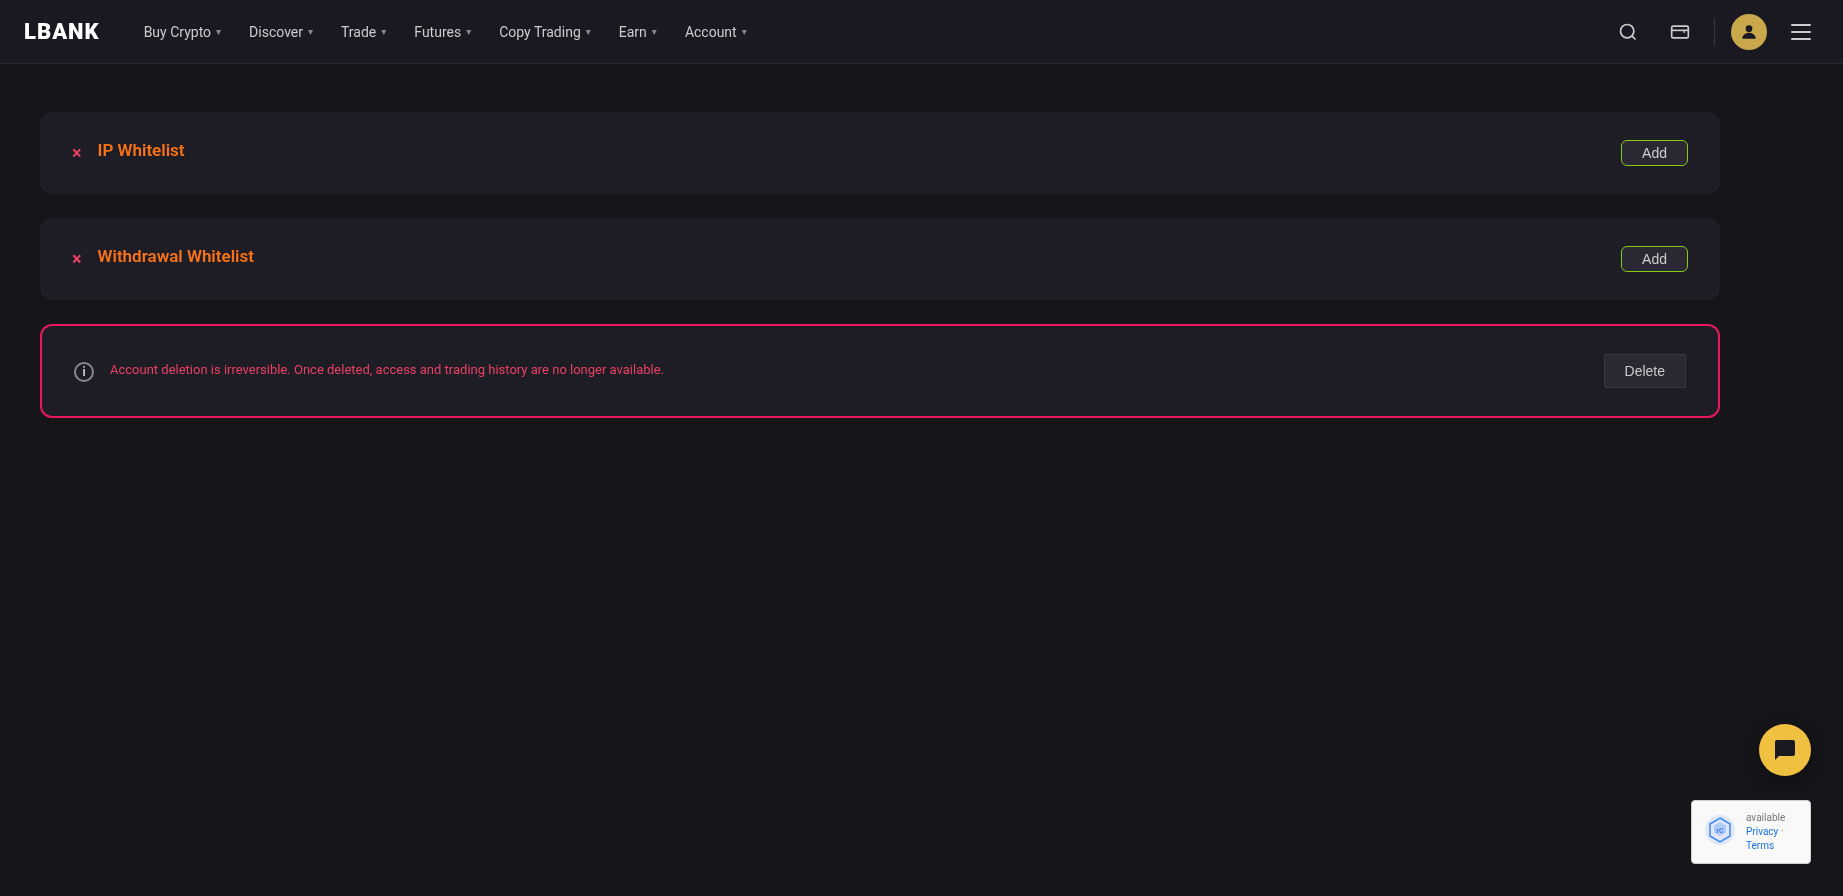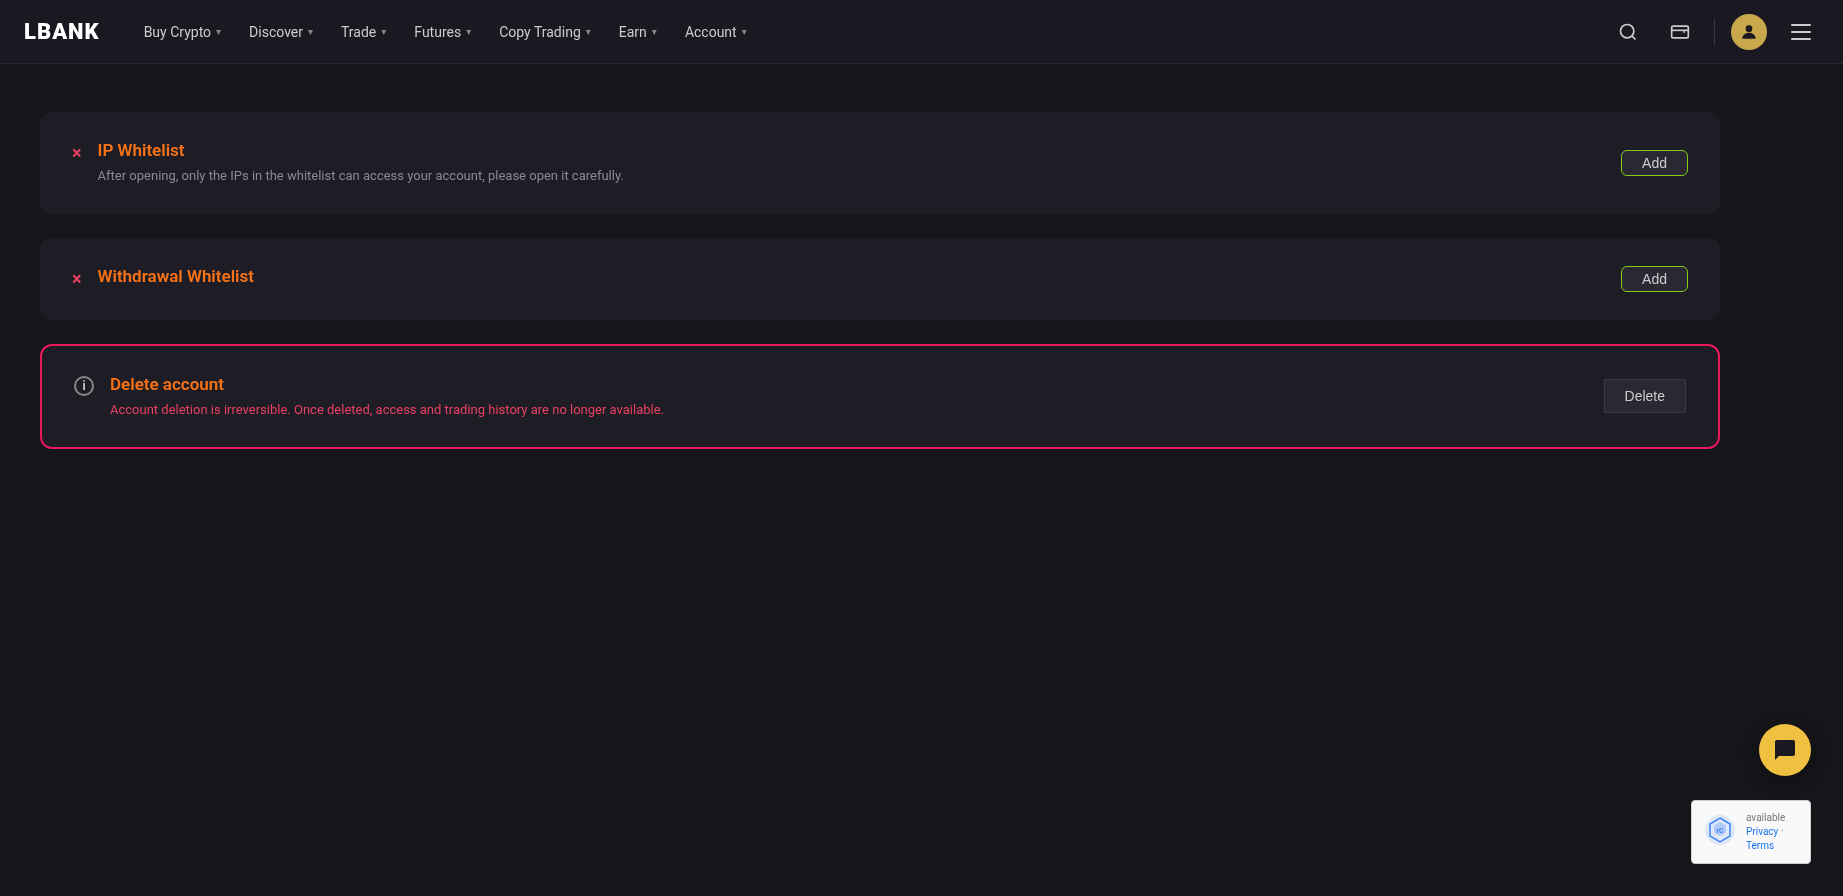--- a/index.html
+++ b/index.html
@@ -299,21 +299,20 @@
 
 <div class="main-content">
 
   <div class="section-card">
     <div class="section-card-left">
       <div class="section-icon">
         <span class="x-icon">×</span>
       </div>
       <div class="section-text">
         <div class="section-title">IP Whitelist</div>
-        <div class="section-desc">After opening, only the IPs in the whitelist can access your account, please open it carefully.</div>
       </div>
     </div>
     <button class="add-btn">Add</button>
   </div>
 
   <div class="section-card">
     <div class="section-card-left">
       <div class="section-icon">
         <span class="x-icon">×</span>
       </div>
@@ -323,21 +322,20 @@
     </div>
     <button class="add-btn">Add</button>
   </div>
 
   <div class="section-card delete-account">
     <div class="section-card-left">
       <div class="section-icon">
         <div class="info-icon">i</div>
       </div>
       <div class="section-text">
-        <div class="section-title">Delete account</div>
         <div class="section-desc red">Account deletion is irreversible. Once deleted, access and trading history are no longer available.</div>
       </div>
     </div>
     <button class="delete-btn">Delete</button>
   </div>
 
 </div>
 
 <div class="chat-button">
   <svg width="24" height="24" viewBox="0 0 24 24" fill="currentColor">

